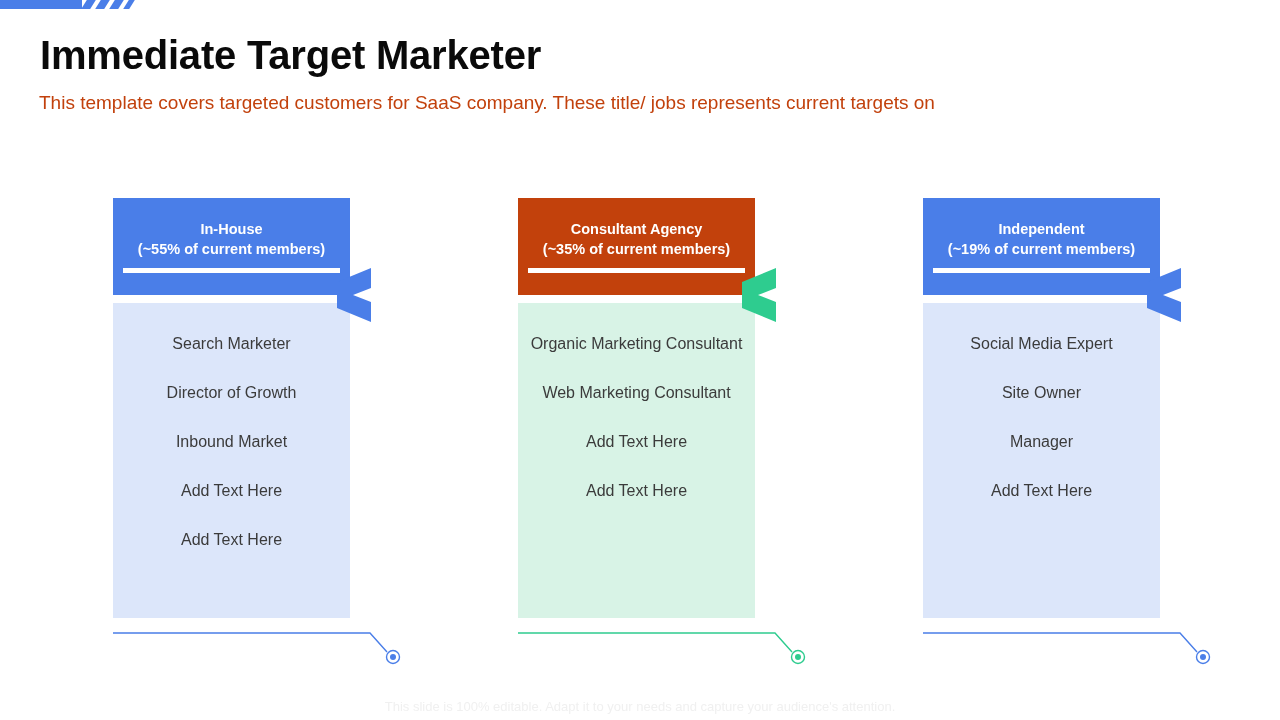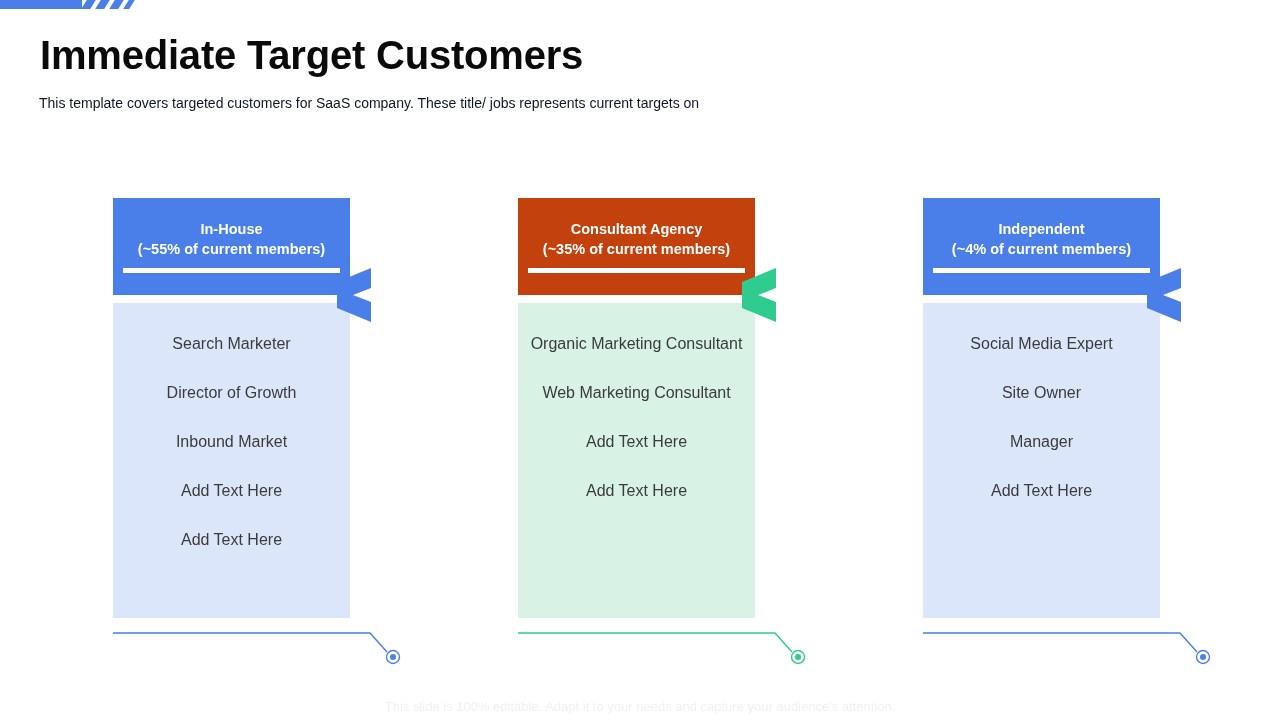--- a/index.html
+++ b/index.html
@@ -51,22 +51,22 @@
     font-weight: bold;
     color: #0a0a0a;
     letter-spacing: -0.2px;
     line-height: 50px;
     white-space: nowrap;
   }
   .page-subtitle {
     position: absolute;
     left: 39px;
     top: 94px;
-    font-size: 14px;
-    color: #0f172a;
+    font-size: 19px;
+    color: #c2410c;
     line-height: 18px;
     white-space: nowrap;
   }
 
   
   .columns {
     position: absolute;
     left: 0;
     top: 0;
     width: 1280px;
@@ -165,21 +165,21 @@
 <body>
 
 <div class="deco-bar">
   <div class="solid"></div>
   <div class="slash s1"></div>
   <div class="slash s2"></div>
   <div class="slash s3"></div>
   <div class="slash s4"></div>
 </div>
 
-<div class="page-title">Immediate Target Customers</div>
+<div class="page-title">Immediate Target Marketer</div>
 <div class="page-subtitle">This template covers targeted customers for SaaS company. These title/ jobs represents current targets on</div>
 
 <div class="columns" id="columns-root">
     <div class="column col-0">
       <div class="card-header" style="background: rgb(74, 126, 232);">
         <div class="title">In-House
 (~55% of current members)</div>
         <div class="rule"></div>
         <div class="chevron">
           <svg width="34" height="54" viewBox="0 0 34 54">
@@ -223,21 +223,21 @@
     <div class="connector conn-1">
       <svg width="300" height="45" viewBox="0 0 300 45">
         <path d="M1 8 L258 8 L275 27" stroke="#2ecc8f" stroke-width="1.4" fill="none"></path>
         <circle cx="281" cy="32" r="6.5" stroke="#2ecc8f" stroke-width="1.4" fill="#ffffff"></circle>
         <circle cx="281" cy="32" r="3" fill="#2ecc8f"></circle>
       </svg>
     </div>
     <div class="column col-2">
       <div class="card-header" style="background: rgb(74, 126, 232);">
         <div class="title">Independent
-(~4% of current members)</div>
+(~19% of current members)</div>
         <div class="rule"></div>
         <div class="chevron">
           <svg width="34" height="54" viewBox="0 0 34 54">
             <path d="M34 0 L34 20 L16 27 L34 34 L34 54 L0 40 L0 14 Z" fill="#4a7ee8"></path>
           </svg>
         </div>
       </div>
       <div class="card-body" style="background: rgb(220, 230, 250);">
         <div class="item">Social Media Expert</div>
         <div class="item">Site Owner</div>

